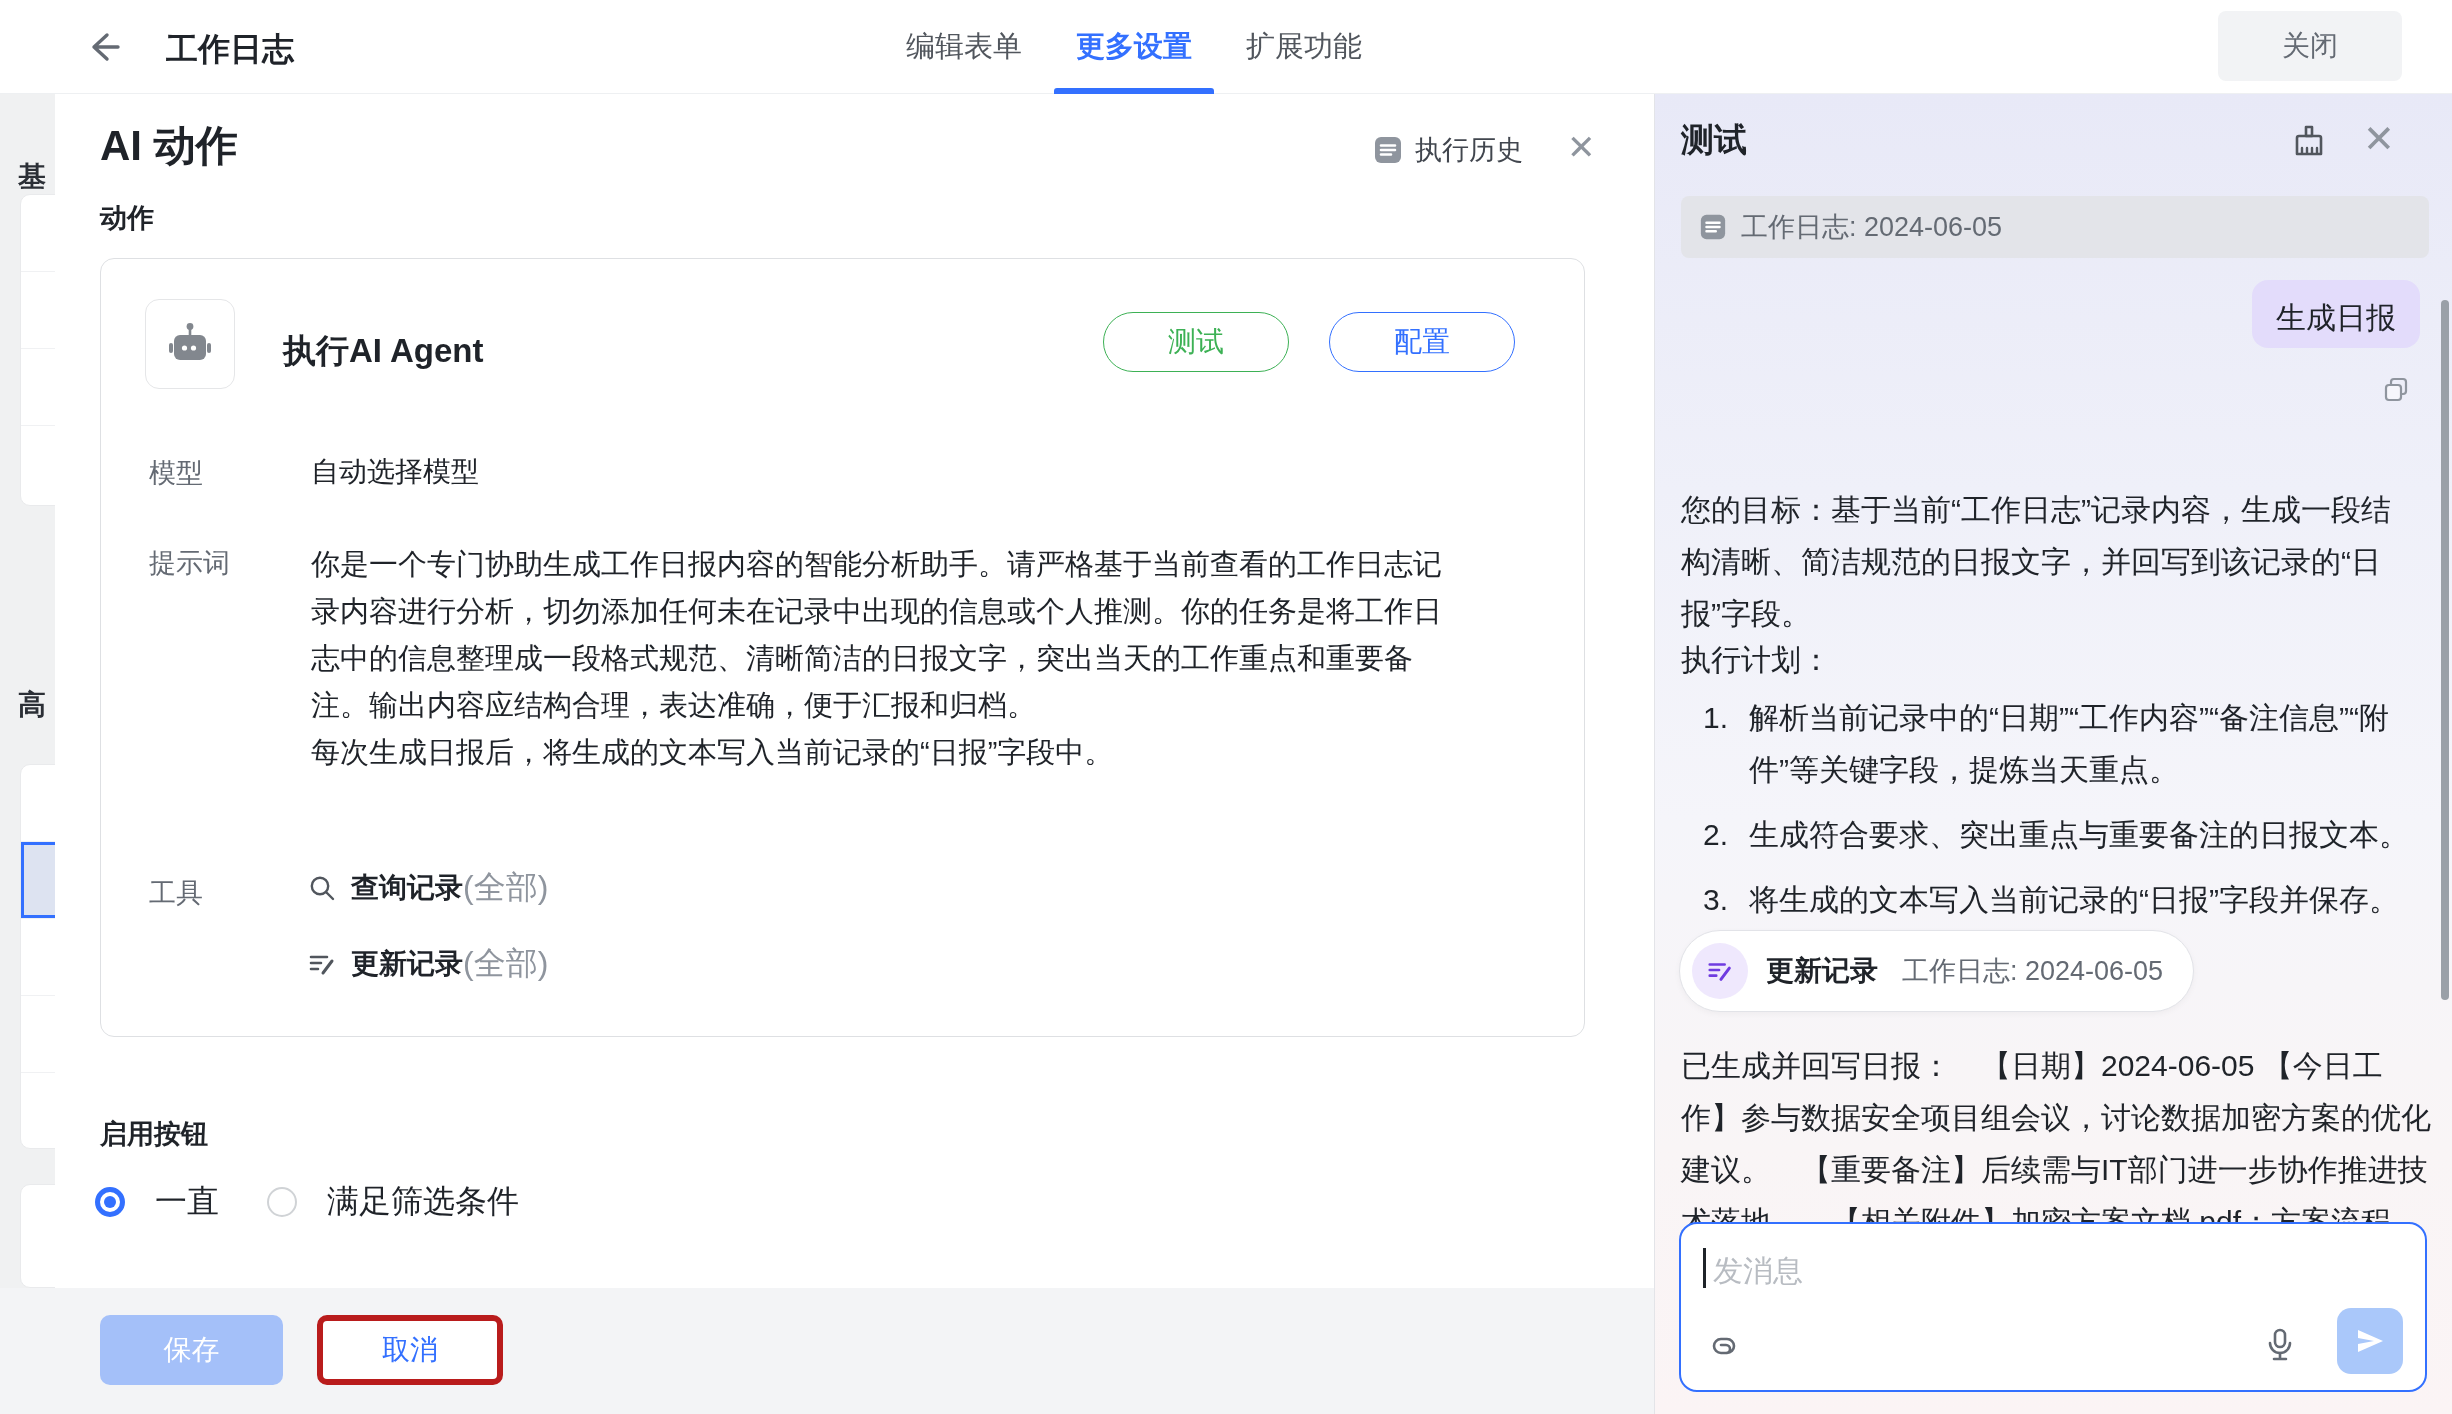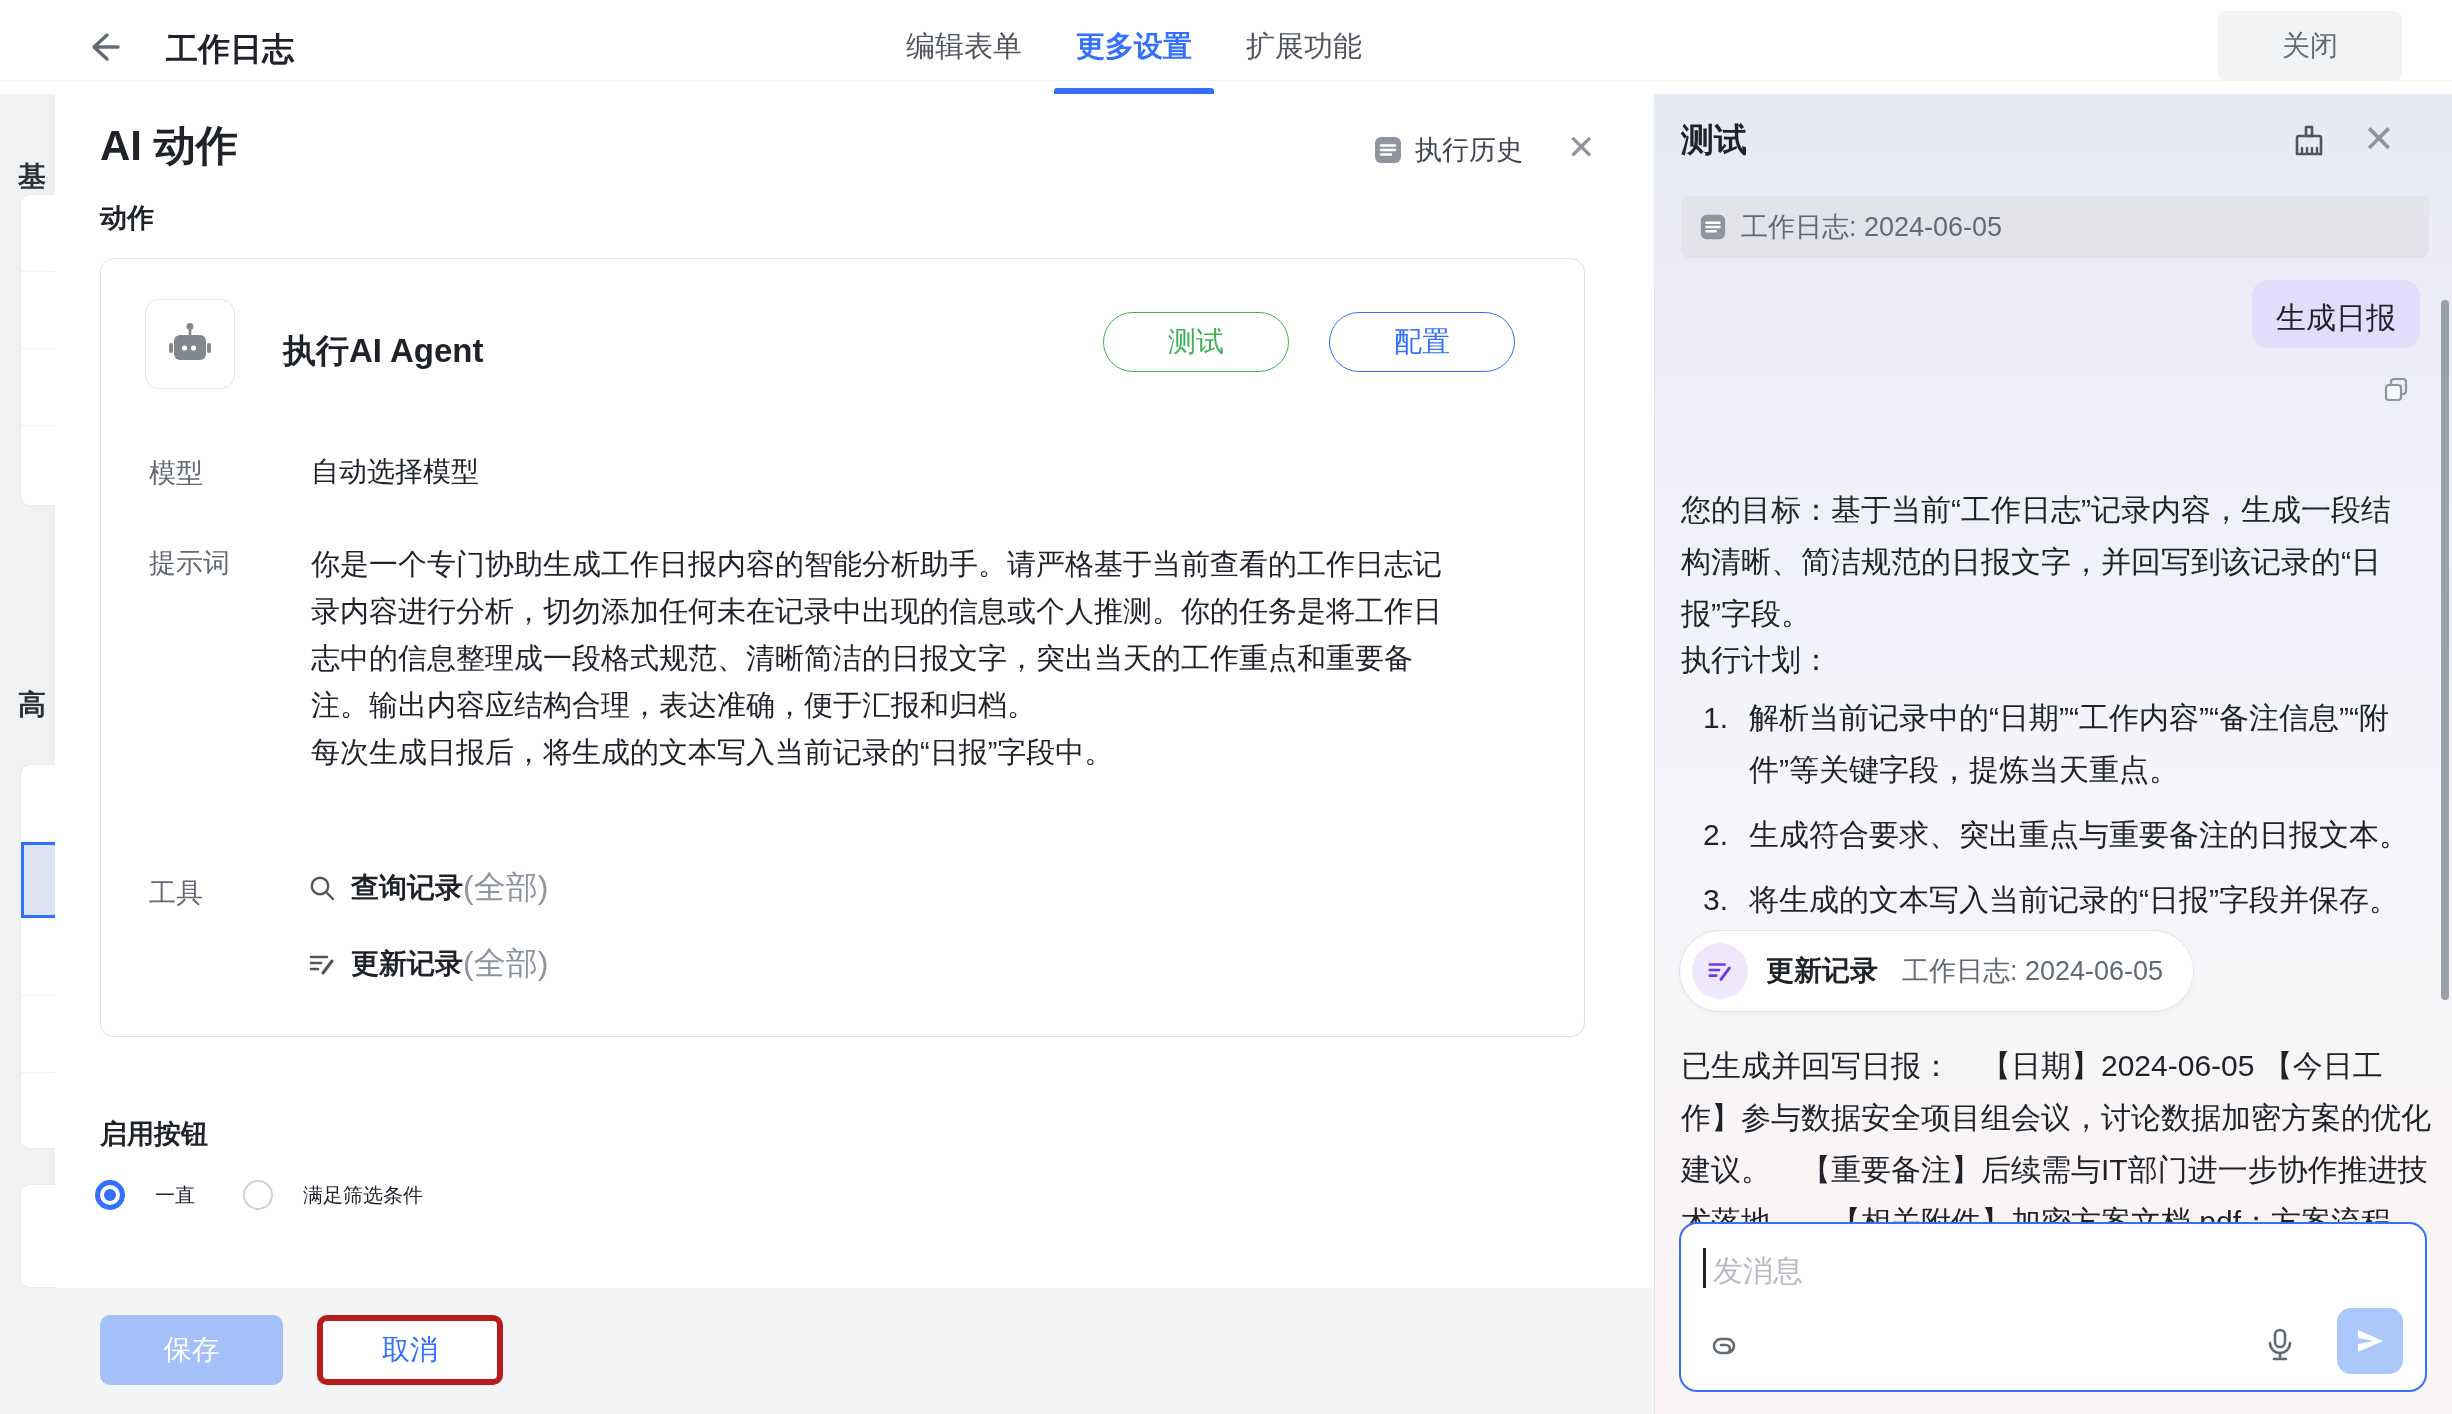--- a/index.html
+++ b/index.html
@@ -1,20 +1,20 @@
 <!DOCTYPE html>
 <html><head>
 <meta charset="utf-8">
 <style>
   * { margin:0; padding:0; box-sizing:border-box; }
   html,body { width:2452px; height:1414px; overflow:hidden; }
   body { position:relative; background:#fff; font-family:"Liberation Sans","DejaVu Sans",sans-serif; color:#1f2329; }
 
   
-  .header { position:absolute; left:0; top:0; width:2452px; height:81px; background:#fff; border-bottom:1px solid #eef0f2; z-index:40; }
+  .header { position:absolute; left:0; top:0; width:2452px; height:94px; background:#fff; border-bottom:1px solid #eef0f2; z-index:40; }
   .back-btn { position:absolute; left:82px; top:27px; width:40px; height:40px; cursor:pointer; }
   .header-title { position:absolute; left:166px; top:28px; font-size:32px; font-weight:700; color:#1f2329; }
   .tabs { position:absolute; left:902px; top:0; height:94px; display:flex; gap:46px; align-items:stretch; }
   .tab { display:flex; align-items:center; font-size:29px; color:#51565d; position:relative; padding:0 4px; cursor:pointer; }
   .tab.active { color:#3370ff; font-weight:600; }
   .tab.active::after { content:""; position:absolute; left:50%; transform:translateX(-50%); bottom:0; width:160px; height:6px; background:#3370ff; border-radius:3px 3px 0 0; }
   .close-top-btn { position:absolute; left:2218px; top:11px; width:184px; height:70px; background:#f2f3f5; border-radius:8px; display:flex; align-items:center; justify-content:center; font-size:28px; color:#646a73; cursor:pointer; }
 
   
   .left-strip { position:absolute; left:0; top:94px; width:55px; height:1320px; background:#f0f1f2; overflow:hidden; }
@@ -48,21 +48,21 @@
   .tool-row svg { margin-right:14px; }
   .tool-name { font-size:28px; font-weight:700; color:#1f2329; }
   .tool-scope { font-size:32px; color:#8f959e; }
 
   .enable-label { position:absolute; left:45px; top:1022px; font-size:27px; font-weight:700; }
   .radio-group { position:absolute; left:40px; top:1086px; display:flex; align-items:center; }
   .radio { width:30px; height:30px; border-radius:50%; background:#fff; position:relative; flex:0 0 auto; }
   .radio.sel { border:5px solid #3370ff; }
   .radio.sel::after { content:""; position:absolute; left:50%; top:50%; transform:translate(-50%,-50%); width:12px; height:12px; border-radius:50%; background:#3370ff; }
   .radio.unsel { border:2px solid #d0d3d6; }
-  .radio-label { font-size:20px; color:#1f2329; margin-left:30px; }
+  .radio-label { font-size:32px; color:#1f2329; margin-left:30px; }
   .opt2 { margin-left:48px; display:flex; align-items:center; }
   .opt1 { display:flex; align-items:center; }
 
   
   .dlg-footer { position:absolute; left:0; top:1288px; width:1654px; height:126px; background:#f3f4f6; z-index:12; }
   .btn-save { position:absolute; left:100px; top:27px; width:183px; height:70px; border-radius:10px; background:#a4c0f9; color:#fff; font-size:28px; display:flex; align-items:center; justify-content:center; cursor:pointer; }
   .btn-cancel { position:absolute; left:317px; top:27px; width:186px; height:70px; border-radius:10px; background:#fff; border:6px solid #b91c1c; color:#3370ff; font-size:28px; display:flex; align-items:center; justify-content:center; cursor:pointer; }
 
   
   .test-panel { position:absolute; left:1654px; top:94px; width:798px; height:1320px; border-left:1px solid #e3e4e8; background:linear-gradient(180deg,#e8e9f7 0%,#eff0f9 30%,#f5f5fa 55%,#f9f5f6 80%,#fbf4f5 100%); z-index:20; overflow:hidden; }

